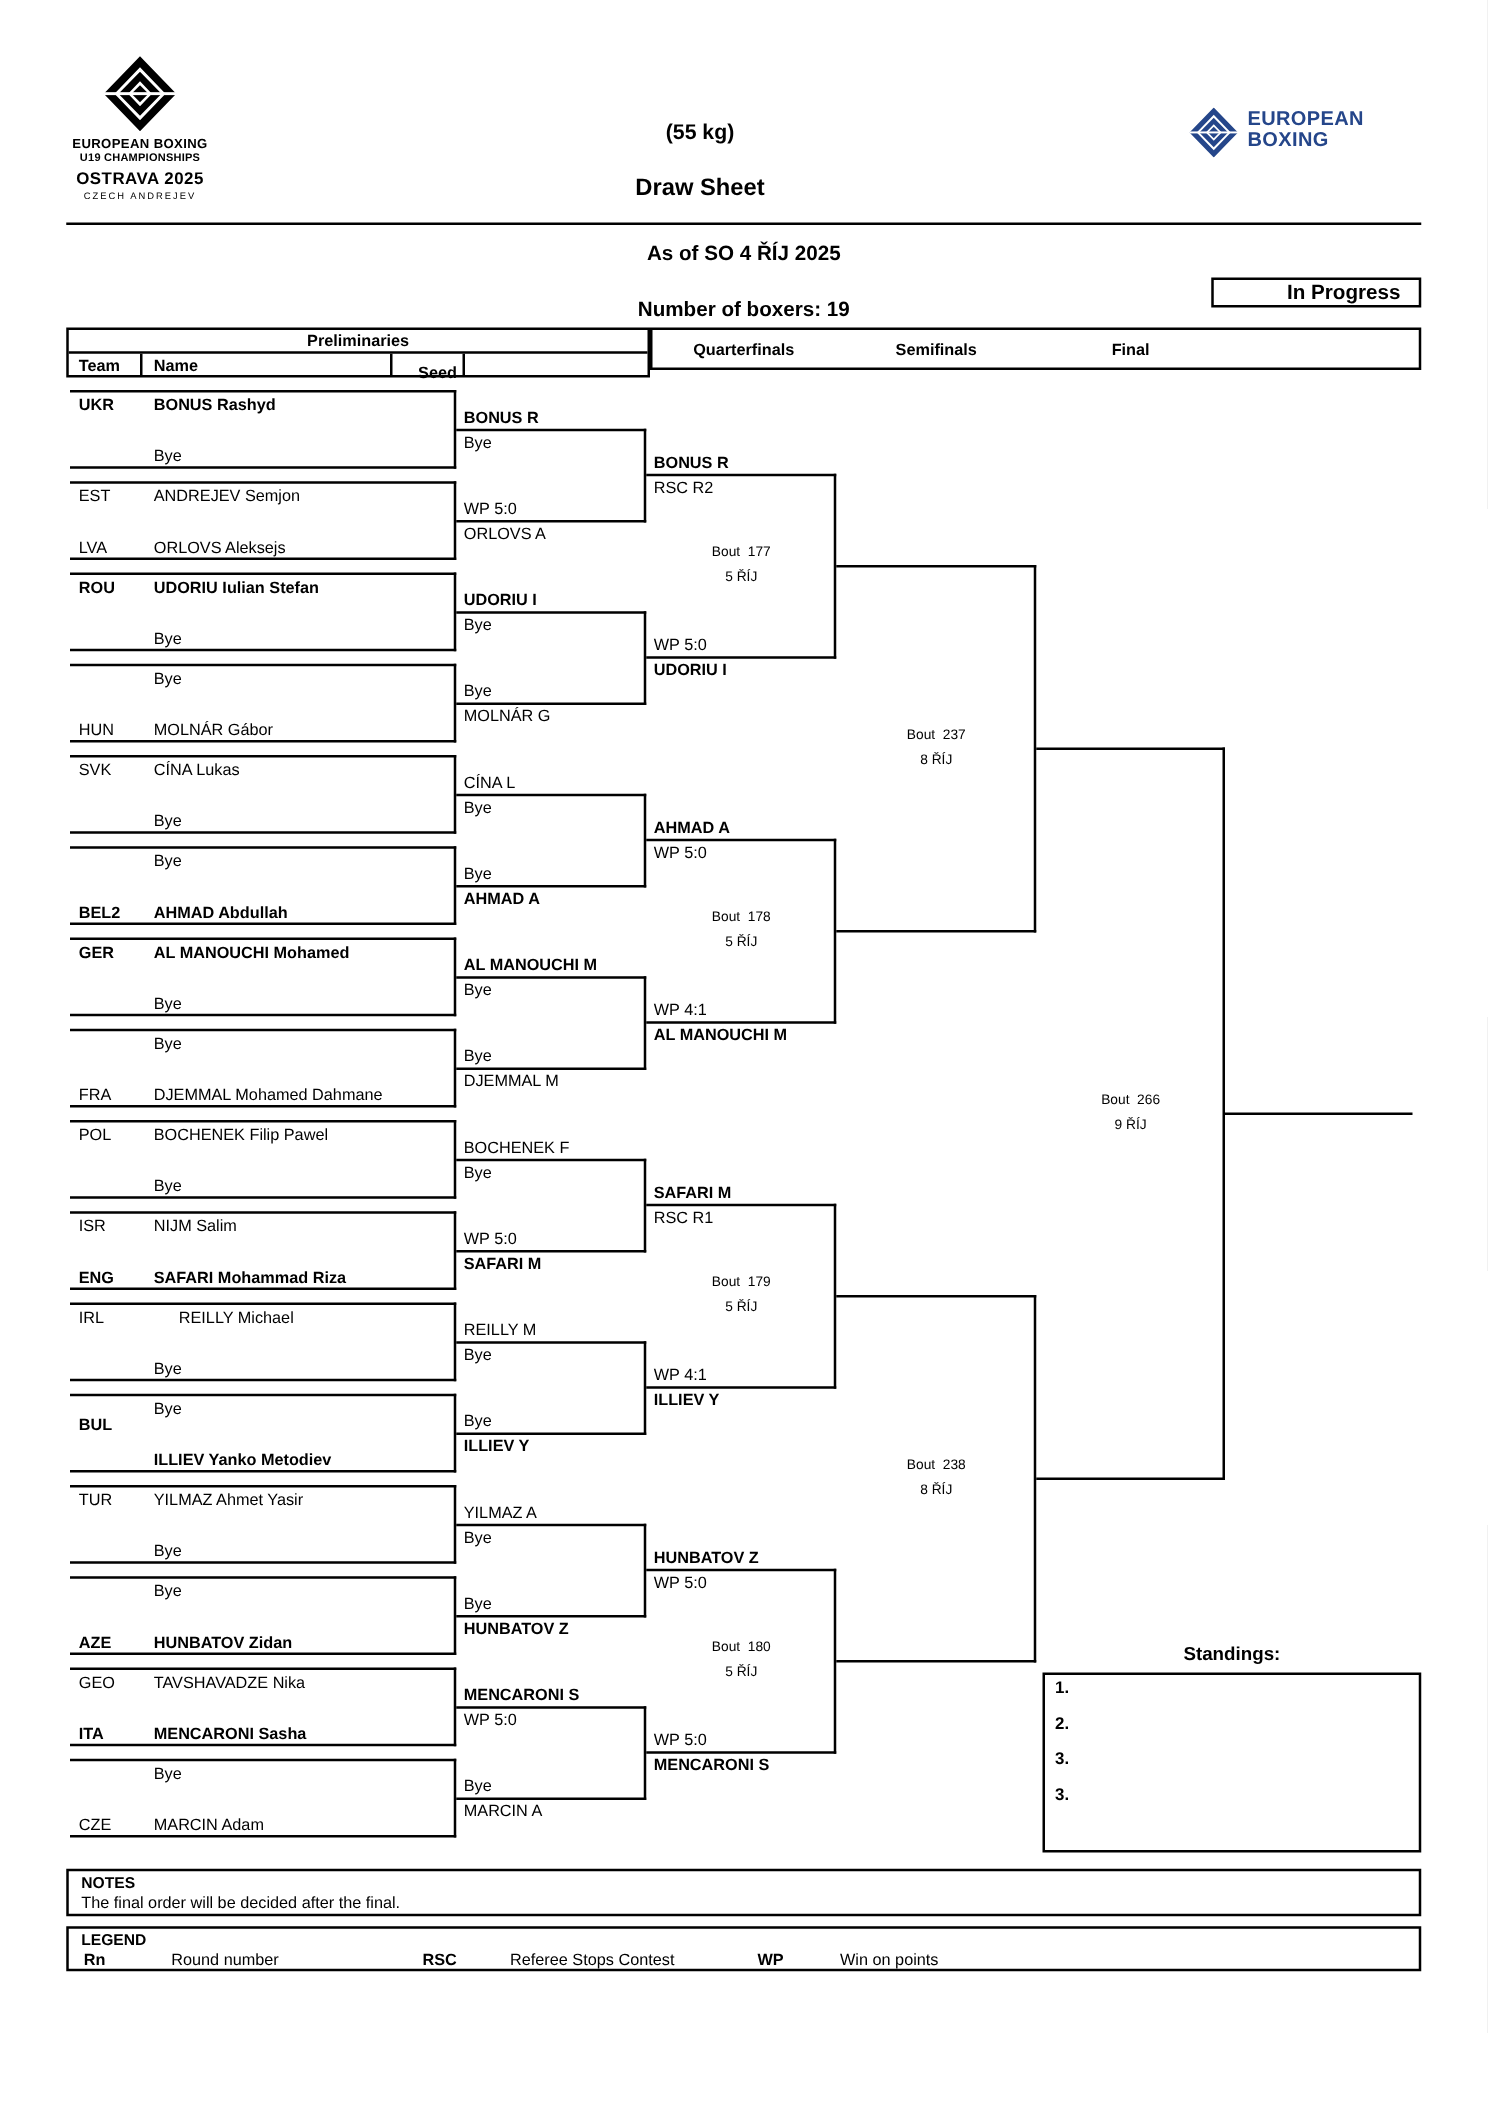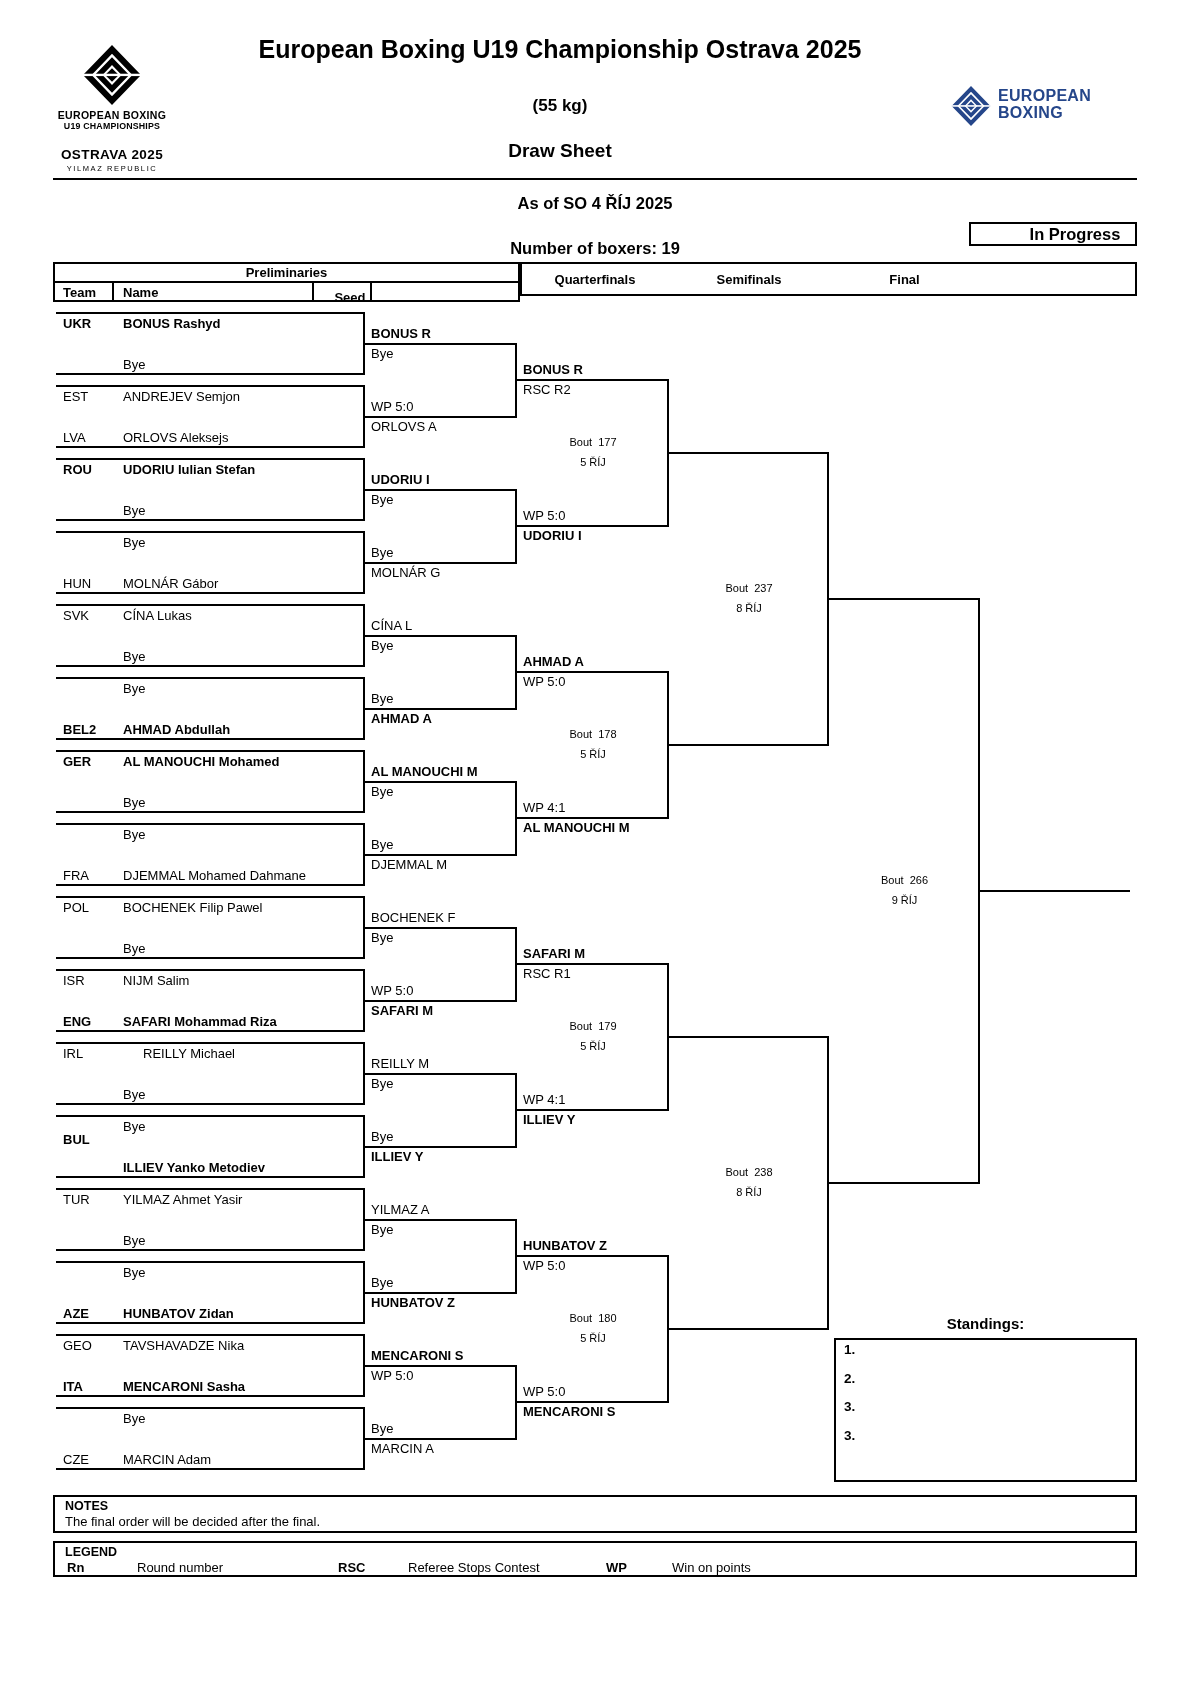--- a/index.html
+++ b/index.html
@@ -37,25 +37,24 @@
     <svg viewBox="0 0 64 66" width="58" height="62">
       <path fill="#000" fill-rule="evenodd" d="M32 0 L64 33 L32 66 L0 33 Z M32 9.5 L9.5 33 L32 56.5 L54.5 33 Z"></path>
       <path fill="#000" fill-rule="evenodd" d="M32 13.5 L51 33 L32 52.5 L13 33 Z M32 22 L21.5 33 L32 44 L42.5 33 Z"></path>
       <path fill="#000" d="M32 25.5 L39.5 33 L32 40.5 L24.5 33 Z"></path>
       <rect x="0" y="31.6" width="64" height="2.6" fill="#fff"></rect>
     </svg>
   </div>
   <div class="abs evlogo ctr" style="left:32px;top:110px;width:160px;">
     <div class="ev1">EUROPEAN BOXING</div>
     <div class="ev2">U19 CHAMPIONSHIPS</div>
-    <div class="ev3" style="margin-top:17px;">OSTRAVA 2025</div>
-    <div class="ev4" style="margin-top:3px;">YILMAZ REPUBLIC</div>
-  </div>
-
-  <div class="t title ctr" style="left:180px;top:42px;width:760px;">European Boxing U19 Championship Ostrava 2025</div>
+    <div class="ev3" style="margin-top:5px;">OSTRAVA 2025</div>
+    <div class="ev4" style="margin-top:3px;">CZECH ANDREJEV</div>
+  </div>
+
   <div class="t h17 ctr" style="left:180px;top:96px;width:760px;">(55 kg)</div>
   <div class="t h19 ctr" style="left:180px;top:144px;width:760px;">Draw Sheet</div>
 
   <div class="abs" style="left:950px;top:86px;width:42px;height:40px;">
     <svg viewBox="0 0 64 66" width="42" height="40">
       <g id="orgLogoG" fill="#25468a">
         <path fill-rule="evenodd" d="M32 0 L64 33 L32 66 L0 33 Z M32 9.5 L9.5 33 L32 56.5 L54.5 33 Z"></path>
         <path fill-rule="evenodd" d="M32 13.5 L51 33 L32 52.5 L13 33 Z M32 22 L21.5 33 L32 44 L42.5 33 Z"></path>
         <path d="M32 25.5 L39.5 33 L32 40.5 L24.5 33 Z"></path>
         <rect x="0" y="31.6" width="64" height="2.6" fill="#fff"></rect>

